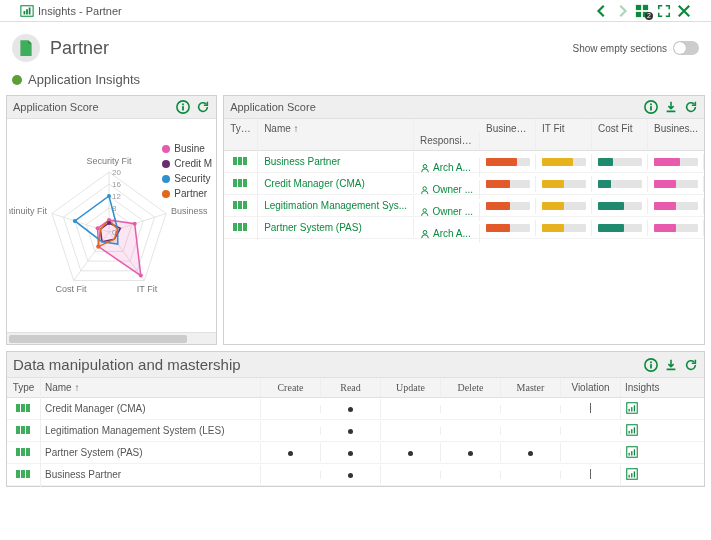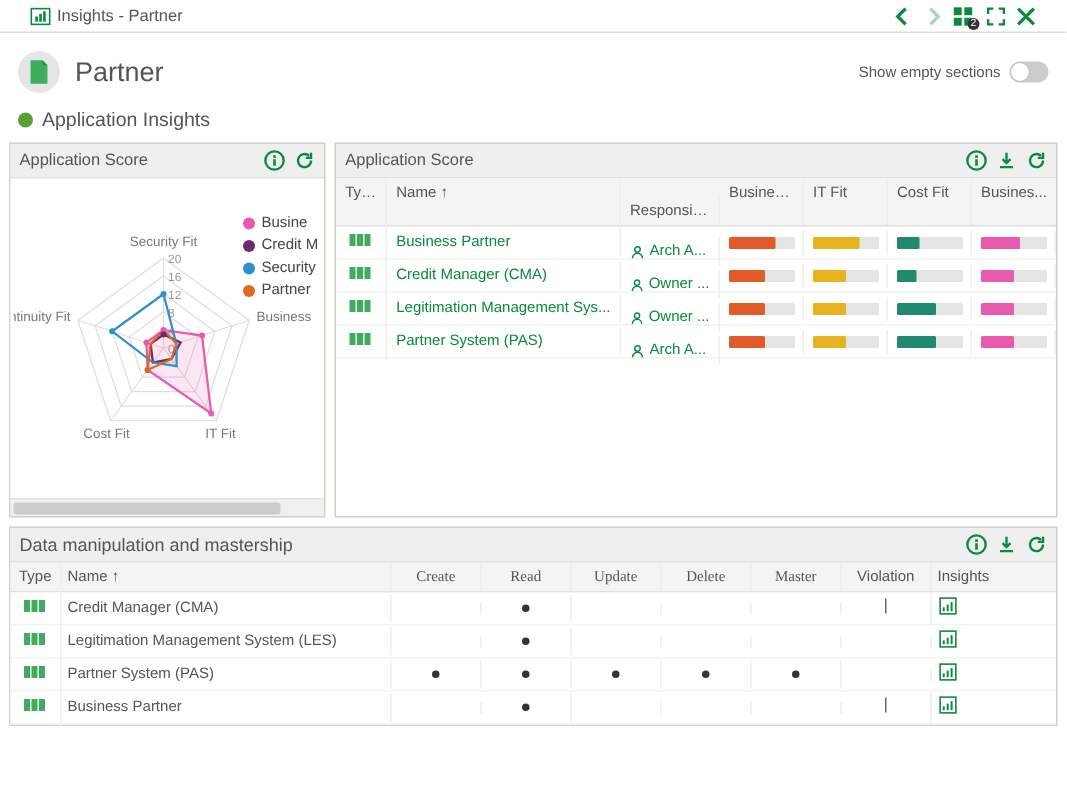--- a/index.html
+++ b/index.html
@@ -39,21 +39,21 @@
   .col-name { flex:1.7; }
   .col-resp { width:66px;margin-top:12px; }
   .col-bar { width:56px; }
   .row { display:flex; border-bottom:1px solid #f2f2f2; font-size:10px; align-items:center; height:22px;}
   .link { color:#0b8a3e; }
   .person { display:flex; align-items:center; gap:3px; }
   .person-ic { width:10px; height:10px; }
   .bar { height:8px; width:44px; background:#e4e4e4; border-radius:1px; position:relative;}
   .bar > span { position:absolute; left:0; top:0; bottom:0; border-radius:1px;}
   .panel-bottom { margin:6px; border:1px solid #d0d0d0; background:#fafafa; }
-  .bt-head { display:flex; align-items:center; padding:4px 6px; border-bottom:1px solid #e0e0e0; background:#efefef; font-size:12px; color:#555;}
+  .bt-head { display:flex; align-items:center; padding:4px 6px; border-bottom:1px solid #e0e0e0; background:#efefef; font-size:15px; color:#555;}
   .bt-row { display:flex; border-bottom:1px solid #f2f2f2; font-size:10px; align-items:center; height:22px; background:#fff;}
   .bt-th { padding:4px 4px; border-right:1px solid #eee; text-align:center; font-size:10px; color:#555;}
   .bc-type{width:34px;} .bc-name{width:220px;text-align:left;} .bc-col{width:60px;text-align:center;font-family:Liberation Serif, serif;}
   .bc-v{width:60px;text-align:center;} .bc-in{width:48px;text-align:left;}
   .dotmark{width:5px;height:5px;border-radius:50%;background:#333;display:inline-block;}
   .pipe{display:inline-block;width:1px;height:10px;background:#666;}
   .doc-ic{width:14px;height:14px;fill:#0b8a3e;}
   .type-ic { width:18px;height:14px;display:inline-block;}
   .axis-label { font-size:9px; fill:#777; }
   .tick-label { font-size:8px; fill:#999; }

